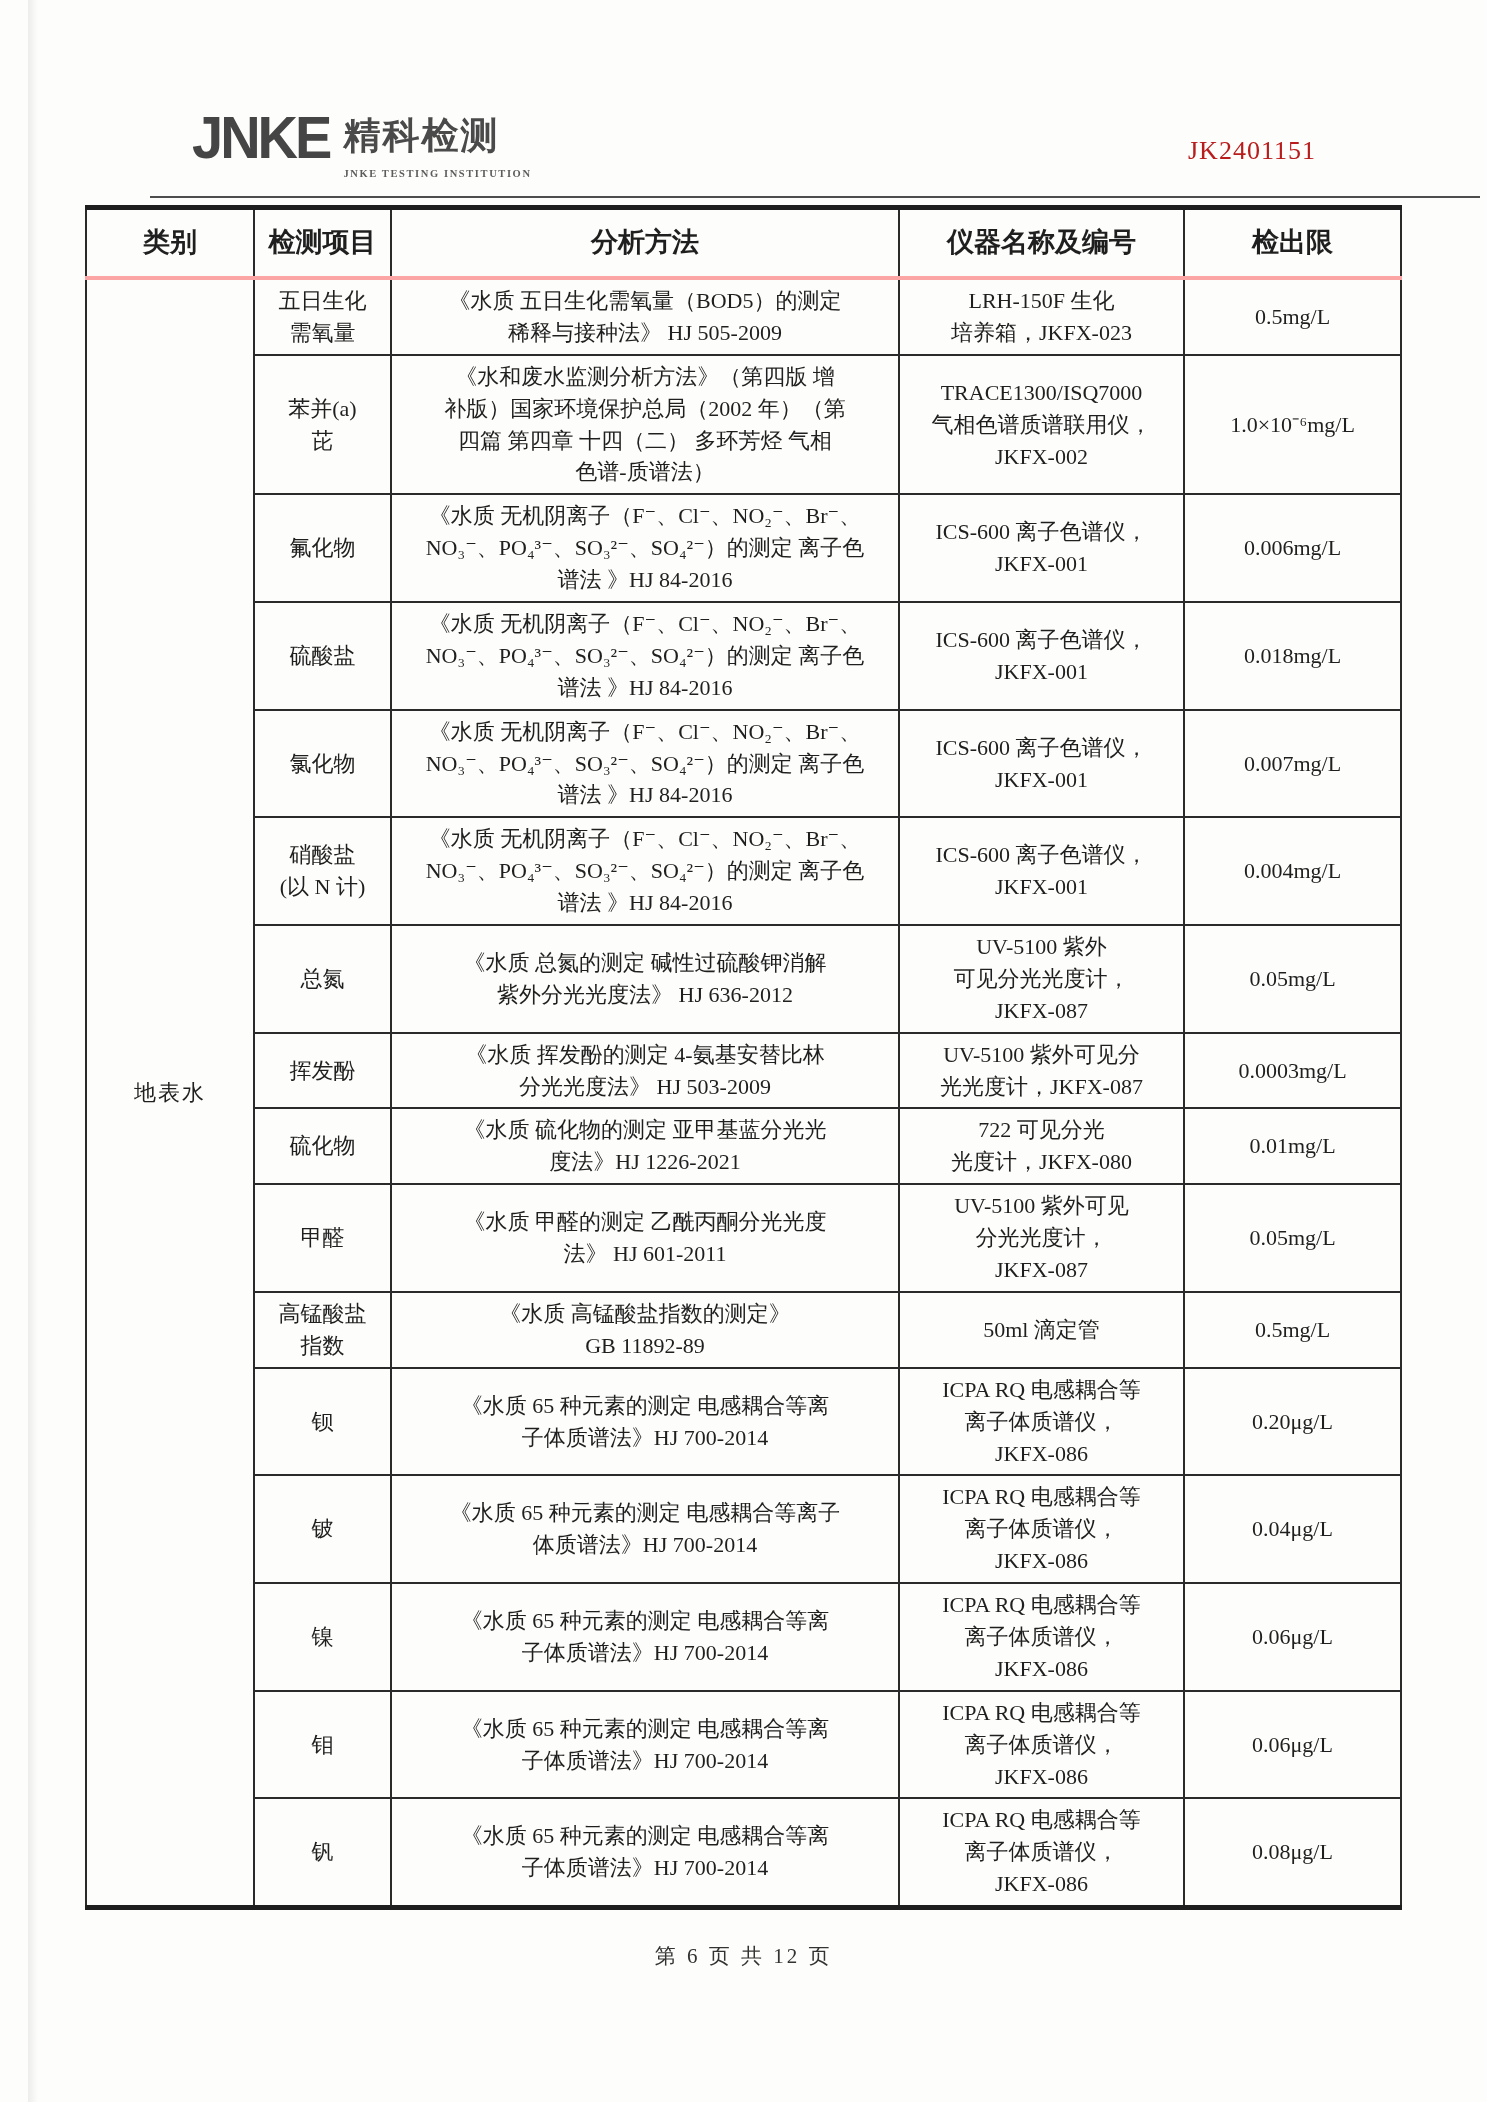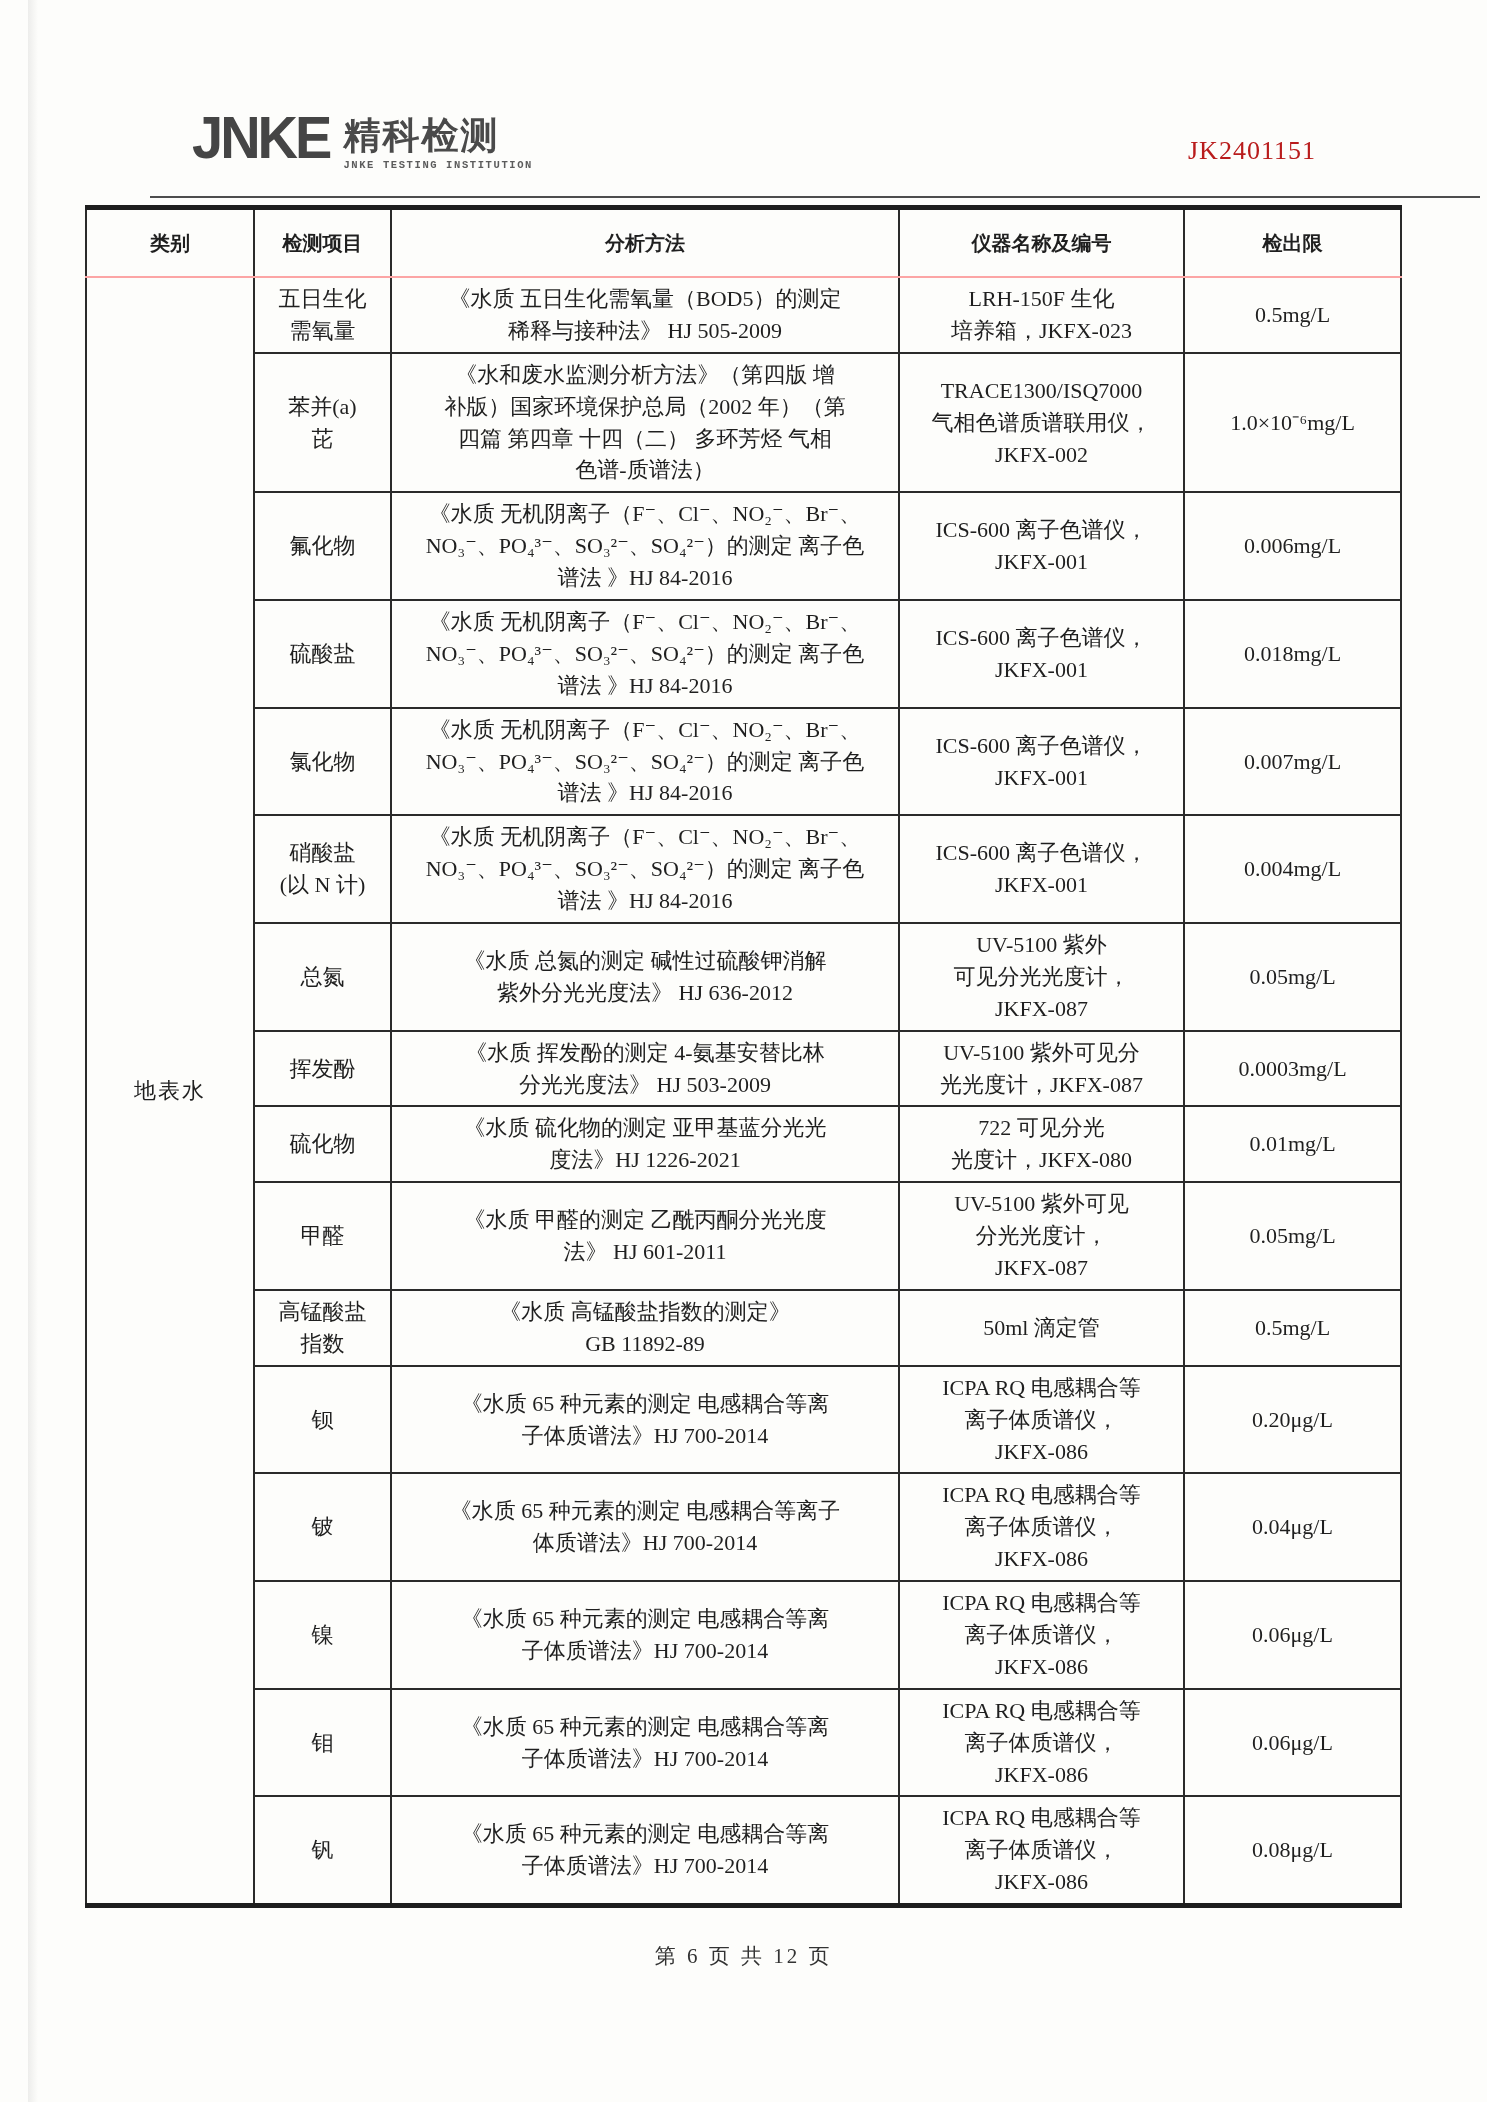--- a/index.html
+++ b/index.html
@@ -17,22 +17,22 @@
     font-family:"Liberation Sans","DejaVu Sans",sans-serif;
     font-weight:900;font-size:56px;line-height:56px;letter-spacing:-3px;
     color:#454545;transform:scaleY(1.05);
   }
   .logo-cn-block{margin-left:14px;padding-top:6px;}
   .logo-cn{
     font-family:"Liberation Sans","DejaVu Sans",sans-serif;
     font-weight:900;font-size:37px;line-height:40px;letter-spacing:2px;color:#4a4a4a;margin-top:8px;
   }
   .logo-sub{
-    font-family:Liberation Mono, monospace;
-    font-size:10.5px;letter-spacing:1.6px;color:#5c5c5c;margin-top:3px;font-weight:bold;
+    font-family:Liberation Serif, serif;
+    font-size:10.5px;letter-spacing:1.6px;color:#5c5c5c;margin-top:12px;font-weight:bold;
   }
   .header-rule{
     position:absolute;left:150px;top:196px;width:1330px;height:2px;background:#4d4d4d;
   }
   .report-no{
     position:absolute;left:1188px;top:136px;
     font-size:26px;letter-spacing:1px;color:#b91c1c;
   }
   
   table.report{
@@ -43,22 +43,22 @@
   }
   table.report th, table.report td{
     border:2px solid #2a2a2a;
     text-align:center;vertical-align:middle;
     font-size:22px;line-height:1.45;
     padding:5px 6px;
     white-space:pre-line;
     color:#1f1f1f;
   }
   table.report th{
-    font-weight:bold;font-size:20px;height:58px;padding:4px;
-    border-bottom:2px solid #fca5a5;
+    font-weight:bold;font-size:27px;height:58px;padding:4px;
+    border-bottom:4px solid #fca5a5;
   }
   td.cell-limit{font-family:Liberation Serif, serif;margin-top:8px;}
   td.cat-cell{font-size:23px;letter-spacing:2px;}
   
   .footer{
     position:absolute;left:0;top:1942px;width:1487px;text-align:center;
     font-size:21px;letter-spacing:3px;color:#333;
   }
   
   .scan-edge{position:absolute;left:28px;top:0;width:10px;height:2102px;

